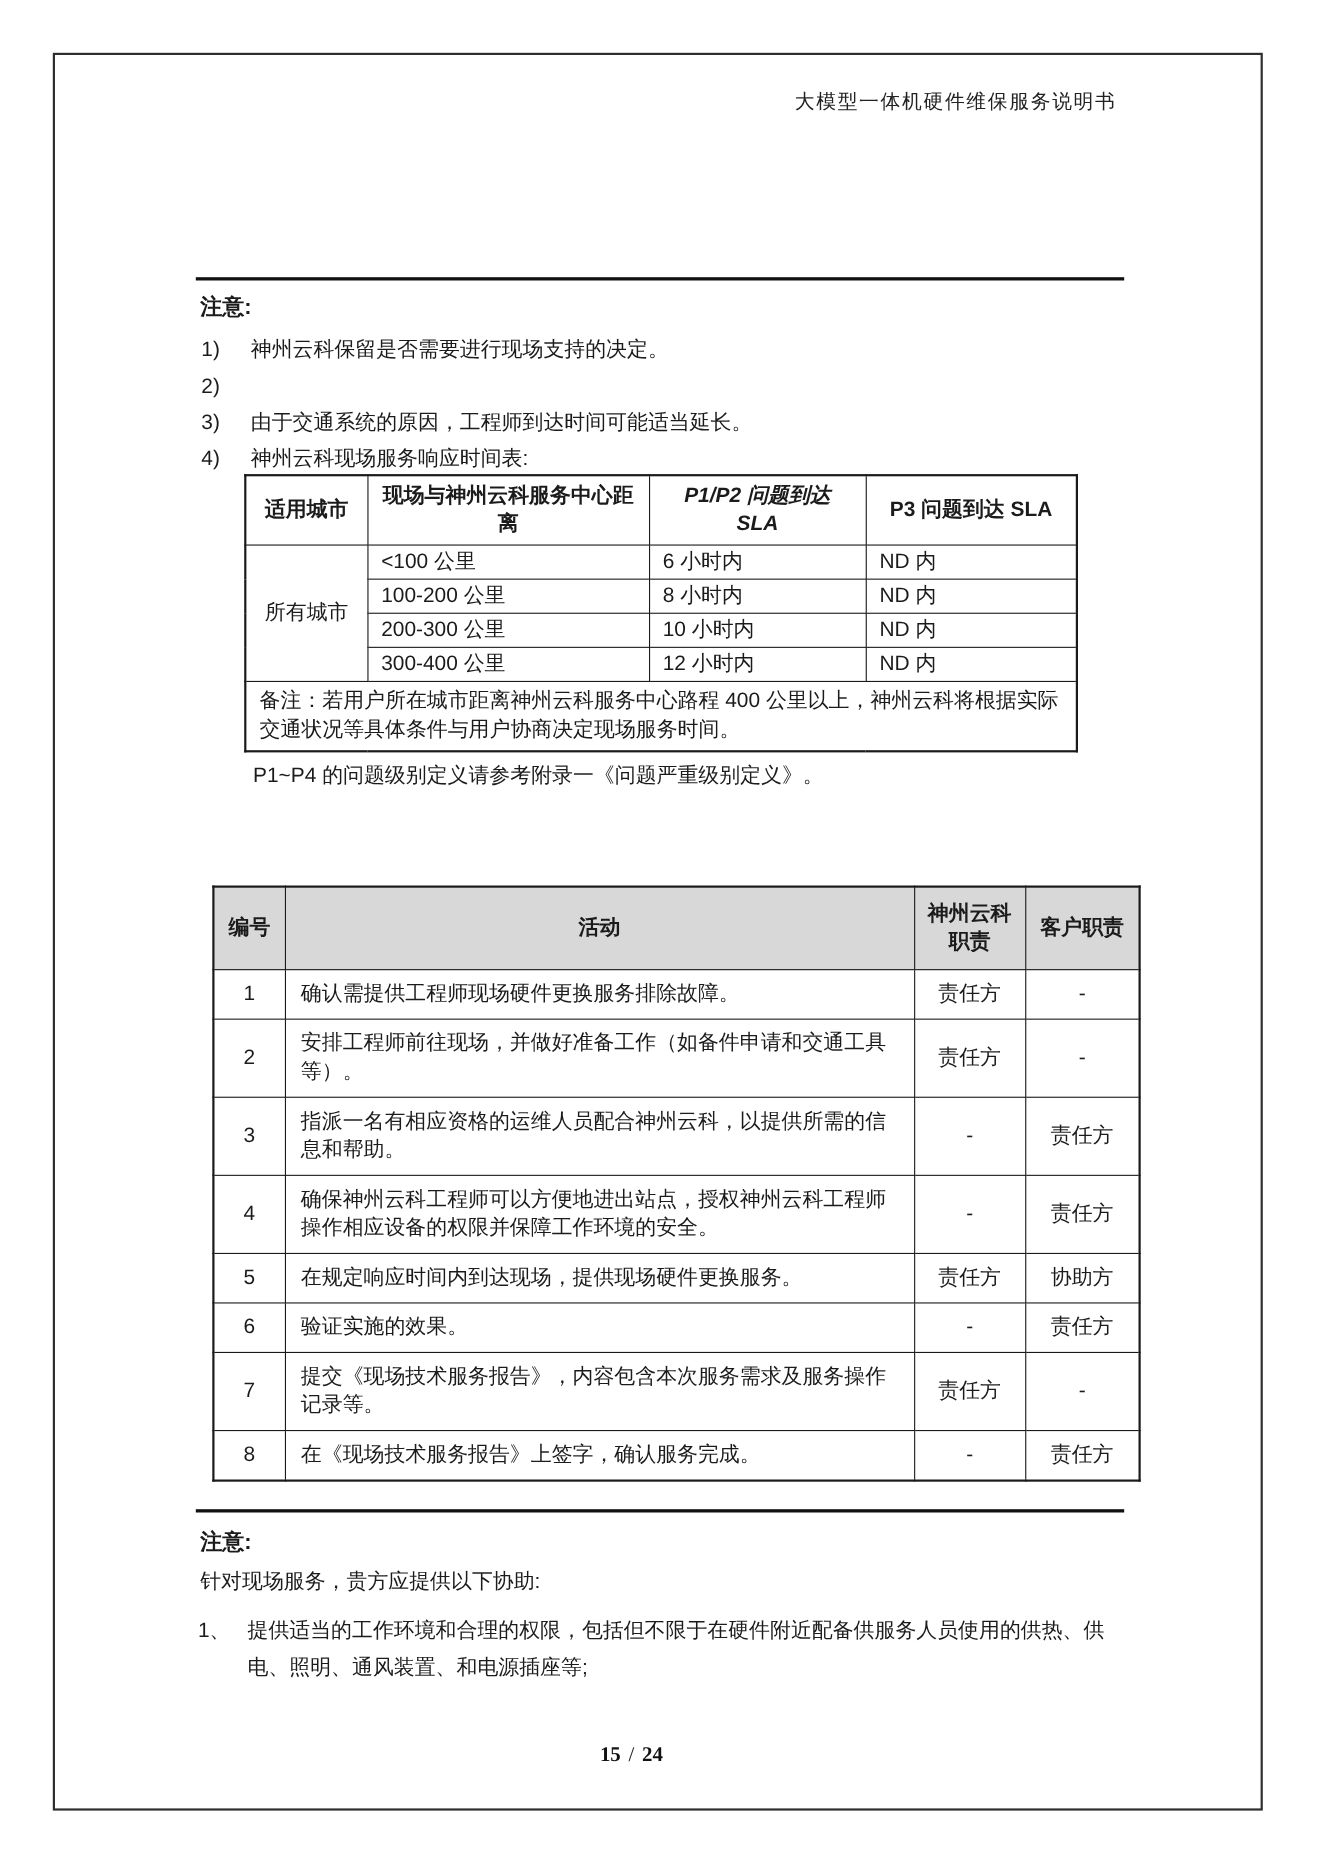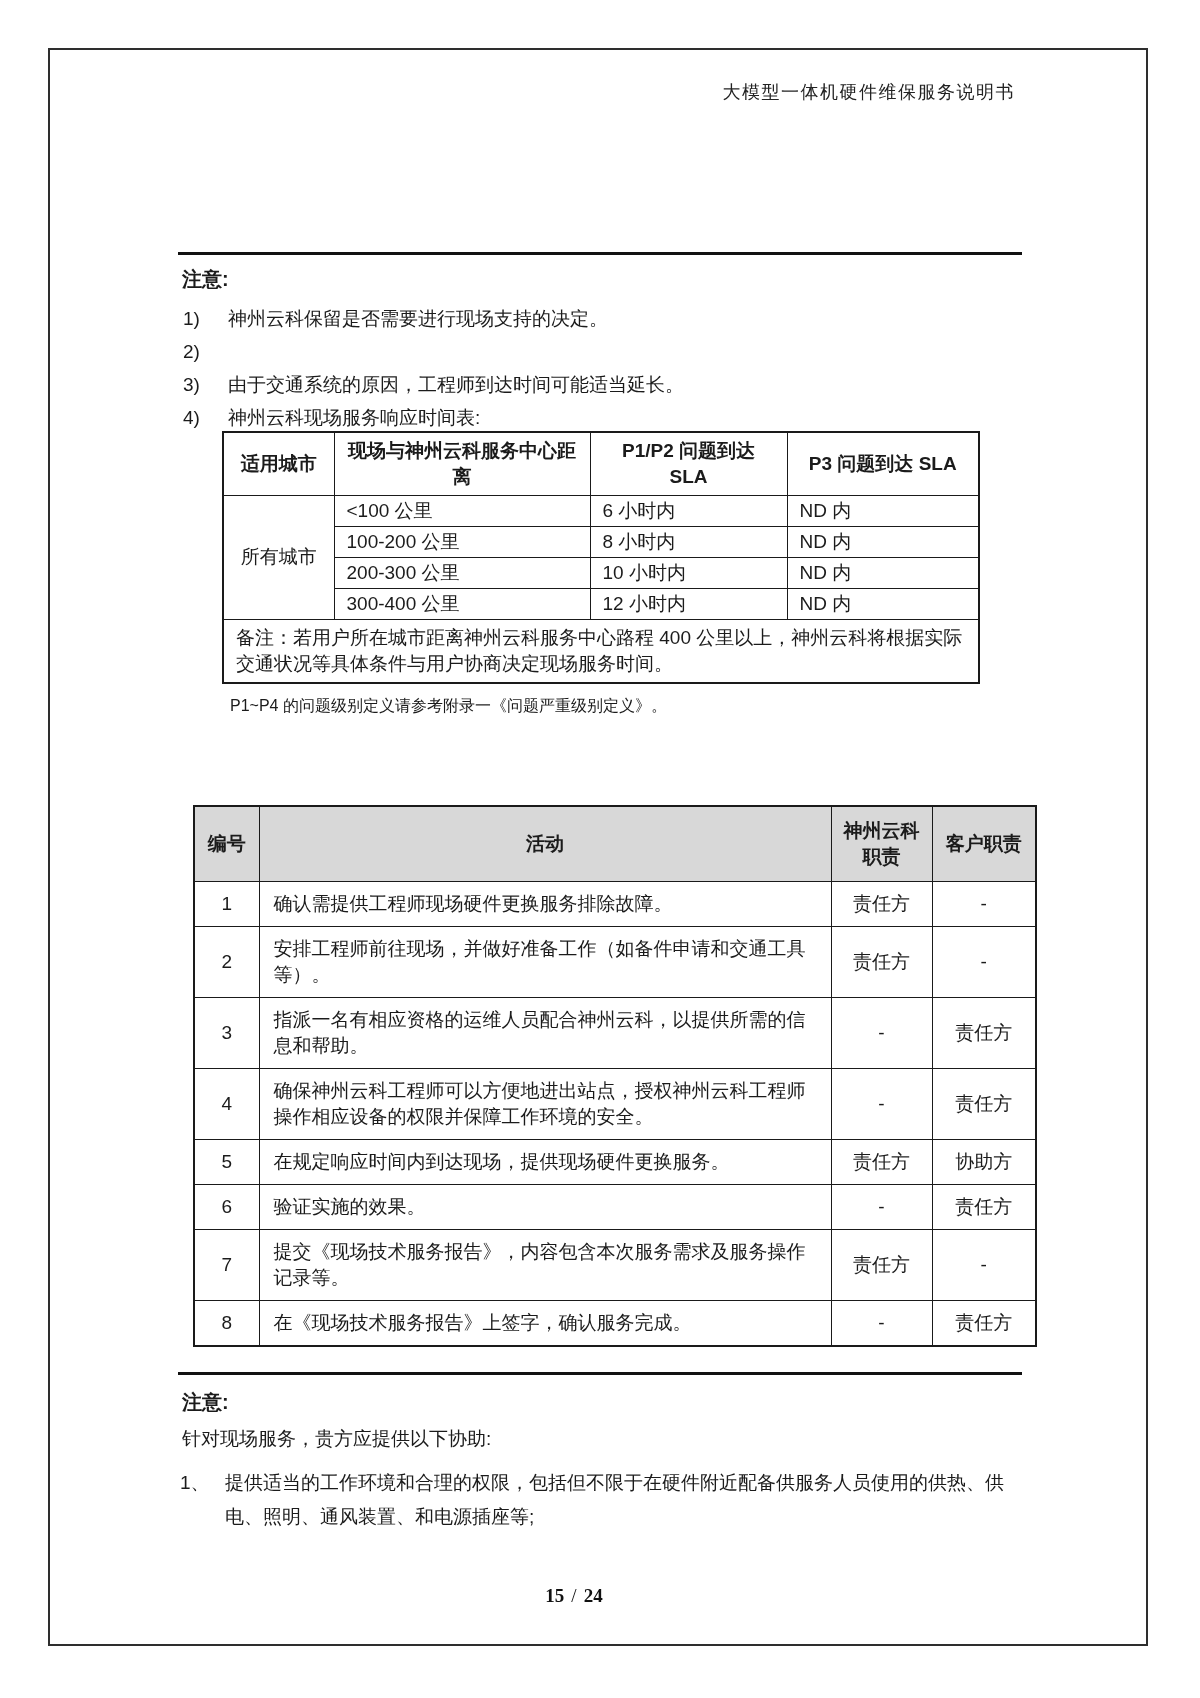--- a/index.html
+++ b/index.html
@@ -50,24 +50,24 @@
   .assist-intro { position: absolute; left: 182px; top: 1428px; font-size: 19px; line-height: 22px; }
   .num-list-2 { top: 1466px; left: 180px; }
   .num-list-2 .num-item { line-height: 34px; }
   .num-list-2 .num { width: 45px; flex: 0 0 45px; }
   
   .sla-table { position: absolute; left: 222px; top: 431px; width: 756px; border: 2px solid #1a1a1a; }
   .sla-table th { font-weight: bold; text-align: center; vertical-align: middle; line-height: 26px; padding: 5px 8px; }
   .sla-table td { line-height: 26px; padding: 2px 12px; vertical-align: middle; }
   .sla-table td.city-cell { text-align: center; font-family: Liberation Mono, monospace; }
   .sla-table td.remark-cell { padding: 5px 12px; margin-top: 48px; }
-  .hdr-narrow { display: inline-block; max-width: 160px; text-align: center; }
+  .hdr-narrow { display: inline-block; max-width: 160px; text-align: center; font-style: italic; }
   
   .resp-intro { position: absolute; left: 182px; top: 755px; font-size: 21px; line-height: 26px; }
-  .p-note { position: absolute; left: 230px; top: 695px; font-size: 16px; line-height: 22px; }
+  .p-note { position: absolute; left: 230px; top: 695px; font-size: 19px; line-height: 22px; }
   .resp-table { position: absolute; left: 193px; top: 805px; width: 842px; border: 2px solid #1a1a1a; }
   .resp-table th { background: #d8d8d8; font-weight: bold; text-align: center; vertical-align: middle; line-height: 26px; padding: 11px 8px; }
   .resp-table td { line-height: 26px; padding: 9px 14px; vertical-align: middle; }
   .resp-table td.c-id, .resp-table td.c-role { text-align: center; padding: 9px 4px; }
   
   .footer { position: absolute; top: 1585px; left: 0; width: 1148px; text-align: center; font-family: "Liberation Serif", serif; font-size: 19px; color: #111; }
   .footer .pg { font-weight: bold; }
   .footer .sep { margin: 0 7px; font-weight: normal; }
   sup { font-size: 13px; line-height: 0; }
 </style>

